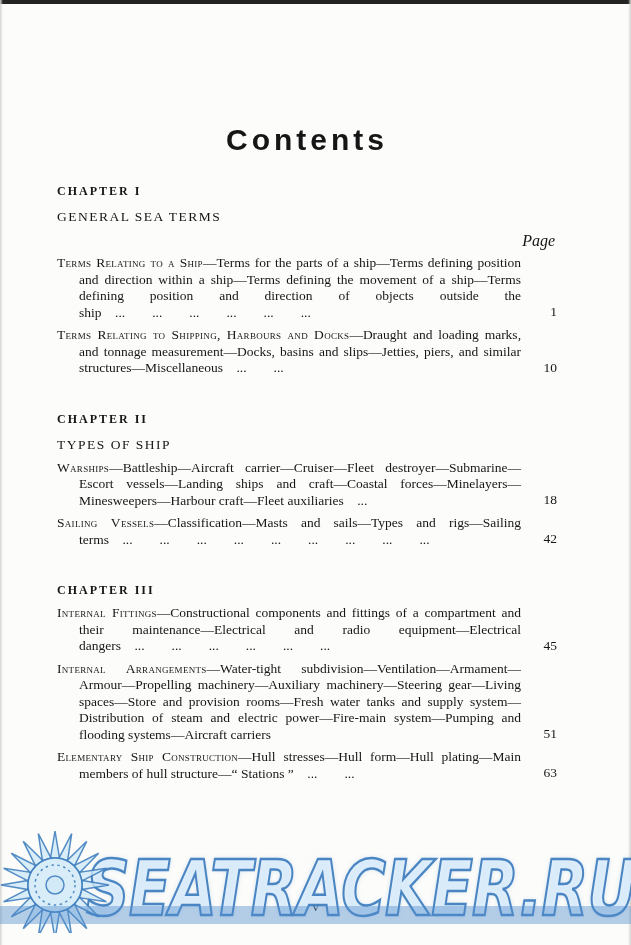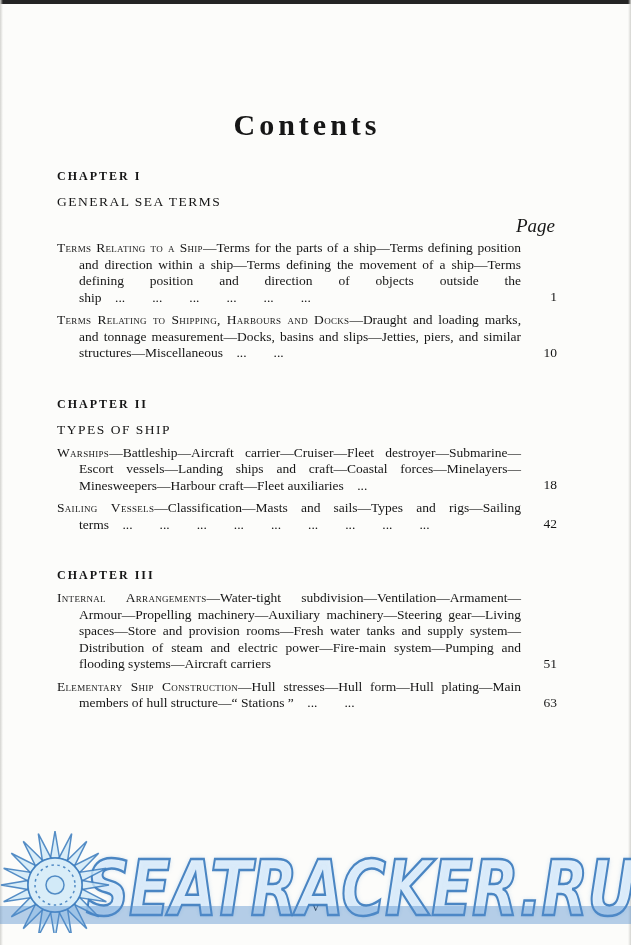--- a/index.html
+++ b/index.html
@@ -17,26 +17,26 @@
   .scan-edge-top { position: absolute; top: 0; left: 0; right: 0; height: 4px; background: #242424; }
   .scan-edge-left { position: absolute; top: 0; left: 0; bottom: 0; width: 3px;
     background: linear-gradient(to right, #d4d4d0, rgba(212,212,208,0)); }
   .scan-edge-right { position: absolute; top: 0; right: 0; bottom: 0; width: 3px;
     background: linear-gradient(to left, #d4d4d0, rgba(212,212,208,0)); }
 
   .content { position: absolute; left: 57px; top: 106px; width: 500px; }
 
   .title {
     text-align: center;
-    font-family: Liberation Serif, serif;
+    font-family: Liberation Sans, sans-serif;
     font-size: 30px;
     font-weight: bold;
     letter-spacing: 4px;
     line-height: 38px;
-    margin: 0;
+    margin: 15px;
   }
 
   .chapter { margin-top: 24px; }
   .chapter + .chapter { margin-top: 34px; }
 
   .chapter-heading {
     text-align: left;
     font-size: 12px;
     font-weight: bold;
     letter-spacing: 2px;
@@ -47,21 +47,21 @@
     font-size: 13.5px;
     font-weight: normal;
     letter-spacing: 1.5px;
     line-height: 17px;
     margin: 9px auto 0;
     max-width: 520px;
   }
   .page-label {
     text-align: right;
     font-style: italic;
-    font-size: 19px;
+    font-size: 16px;
     line-height: 15px;
     margin: 8px 2px 0 0;
   }
   .entries { margin-top: 7px; }
   .entry { position: relative; margin-top: 6px; }
   .entry-text {
     margin: 0;
     width: 464px;
     text-align: justify;
     font-size: 13.5px;
@@ -140,20 +140,24 @@
         <div class="entry">
           <p class="entry-text"><span class="lead">Sailing Vessels</span><span>—Classification—Masts and sails—Types and rigs—Sailing terms ...  ...  ...  ...  ...  ...  ...  ...  ...</span></p>
           <span class="pagenum">42</span>
         </div>
       </div>
     </section>
 
     <section class="chapter">
       <h2 class="chapter-heading">CHAPTER III</h2>
       <div class="entries">
+        <div class="entry">
+          <p class="entry-text"><span class="lead">Internal Fittings</span><span>—Constructional components and fittings of a compartment and their maintenance—Electrical and radio equipment—Electrical dangers ...  ...  ...  ...  ...  ...</span></p>
+          <span class="pagenum">45</span>
+        </div>
         <div class="entry">
           <p class="entry-text"><span class="lead">Internal Arrangements</span><span>—Water-tight subdivision—Ventilation—Armament—Armour—Propelling machinery—Auxiliary machinery—Steering gear—Living spaces—Store and provision rooms—Fresh water tanks and supply system—Distribution of steam and electric power—Fire-main system—Pumping and flooding systems—Aircraft carriers</span></p>
           <span class="pagenum">51</span>
         </div>
         <div class="entry">
           <p class="entry-text"><span class="lead">Elementary Ship Construction</span><span>—Hull stresses—Hull form—Hull plating—Main members of hull structure—“ Stations ” ...  ...</span></p>
           <span class="pagenum">63</span>
         </div>
       </div>
     </section>

